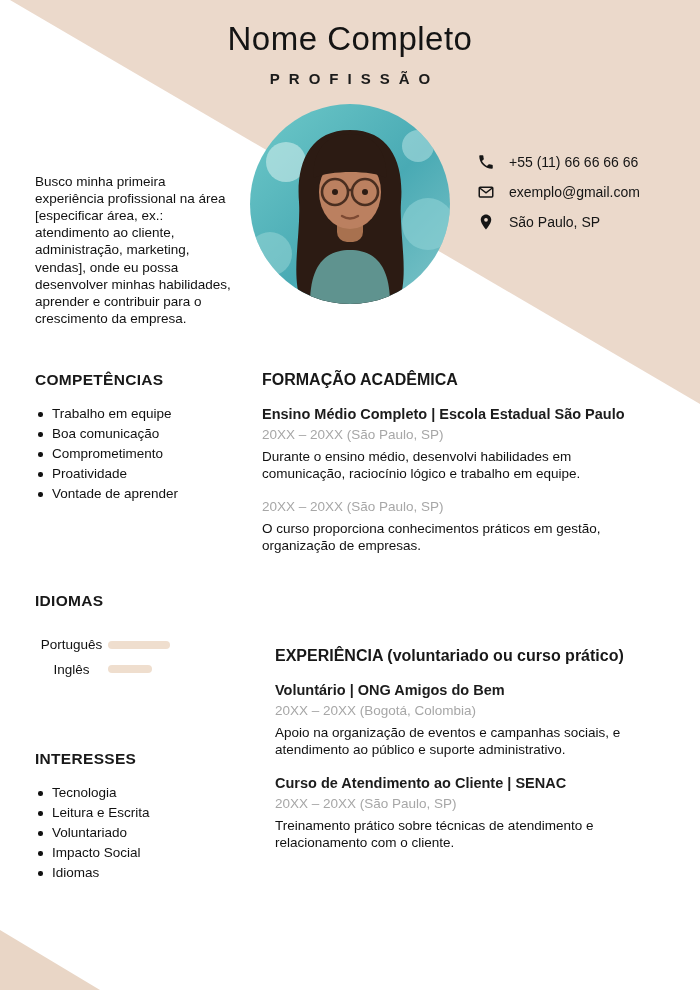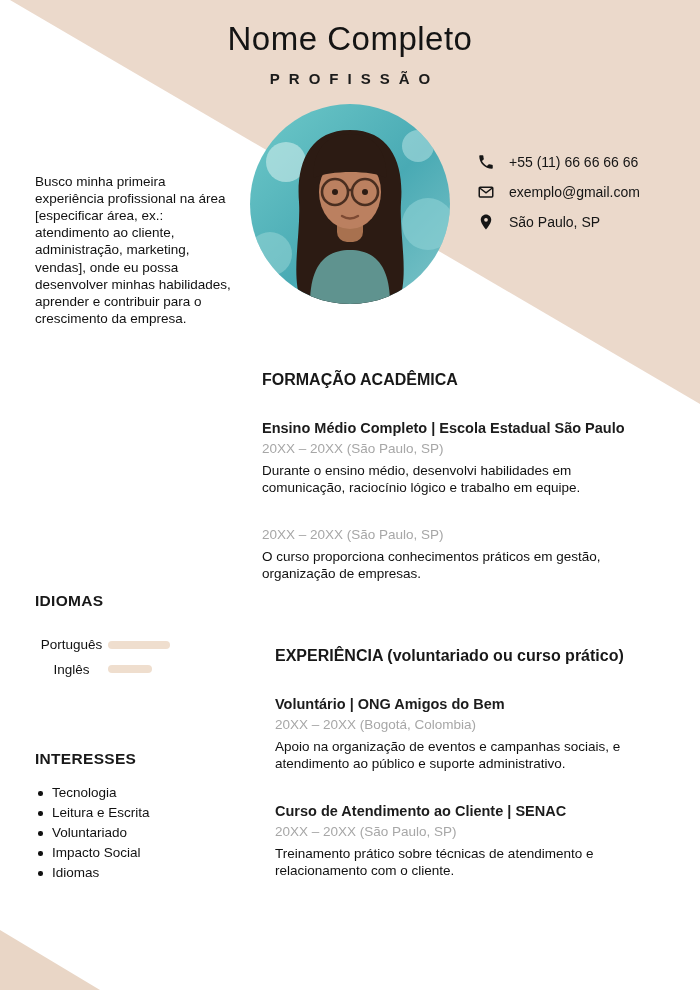--- a/index.html
+++ b/index.html
@@ -61,21 +61,21 @@
     content:"";position:absolute;left:3px;top:8px;
     width:4.5px;height:4.5px;border-radius:50%;background:#111;
   }
   
   .lang-rows{margin-top:27px;text-align:center;}
   .lang-row{display:flex;align-items:center;height:15px;margin-bottom:9.5px;}
   .lang-label{width:73px;font-size:13.5px;color:#111;flex:0 0 73px;}
   .lang-bar{height:8px;border-radius:4px;background:#EFDECE;}
   
   .rsec-title{font-size:16px;font-weight:700;color:#181818;margin:0;white-space:nowrap;}
-  .entry{margin-top:31px;width:415px;}
+  .entry{margin-top:17px;width:415px;}
   .entry-title{font-size:14.5px;font-weight:700;color:#1c1c1c;white-space:nowrap;}
   .entry-date{font-size:13.5px;color:#A7A7A7;margin-top:5px;}
   .entry-desc{font-size:13.5px;line-height:17px;color:#111;margin-top:6px;width:362px;}
 </style>
 </head>
 <body>
 
 <div class="page">
 
   <div class="beige-top"></div>
@@ -131,20 +131,30 @@
     <div class="contact-row">
       <svg class="cicon" viewBox="0 0 24 24">
         <path fill="#161616" d="M12 2C8.13 2 5 5.13 5 9c0 5.25 7 13 7 13s7-7.75 7-13c0-3.87-3.13-7-7-7zm0 9.5a2.5 2.5 0 1 1 0-5 2.5 2.5 0 0 1 0 5z"></path>
       </svg>
       <span class="ctext">São Paulo, SP</span>
     </div>
   </div>
 
   <p class="objective">Busco minha primeira experiência profissional na área [especificar área, ex.: atendimento ao cliente, administração, marketing, vendas], onde eu possa desenvolver minhas habilidades, aprender e contribuir para o crescimento da empresa.</p>
 
+  <div class="section" style="left:35px;top:371px;width:218px;">
+    <h2 class="sec-title">COMPETÊNCIAS</h2>
+    <ul class="plain">
+      <li>Trabalho em equipe</li>
+      <li>Boa comunicação</li>
+      <li>Comprometimento</li>
+      <li>Proatividade</li>
+      <li>Vontade de aprender</li>
+    </ul>
+  </div>
 
   <div class="section" style="left:35px;top:592px;width:218px;">
     <h2 class="sec-title">IDIOMAS</h2>
     <div class="lang-rows">
       <div class="lang-row">
         <span class="lang-label">Português</span>
         <div class="lang-bar" style="width: 62px;"></div>
       </div>
       <div class="lang-row">
         <span class="lang-label">Inglês</span>

